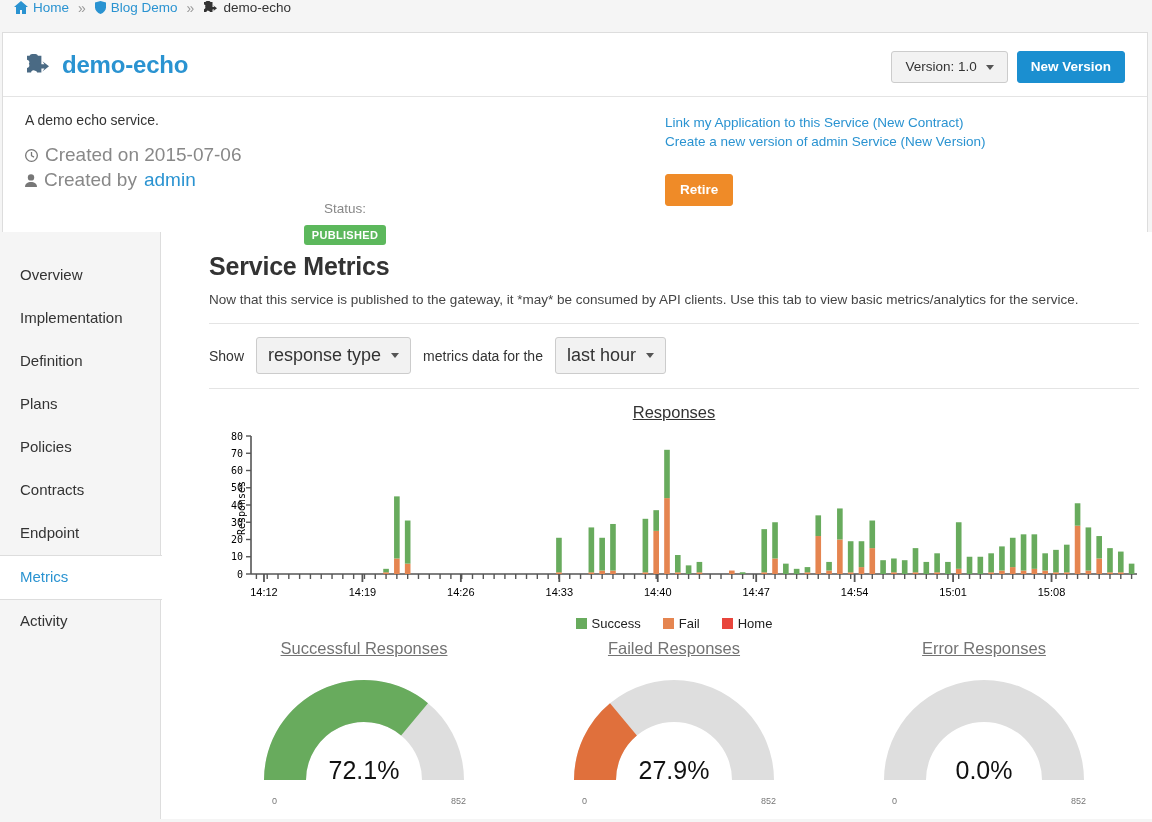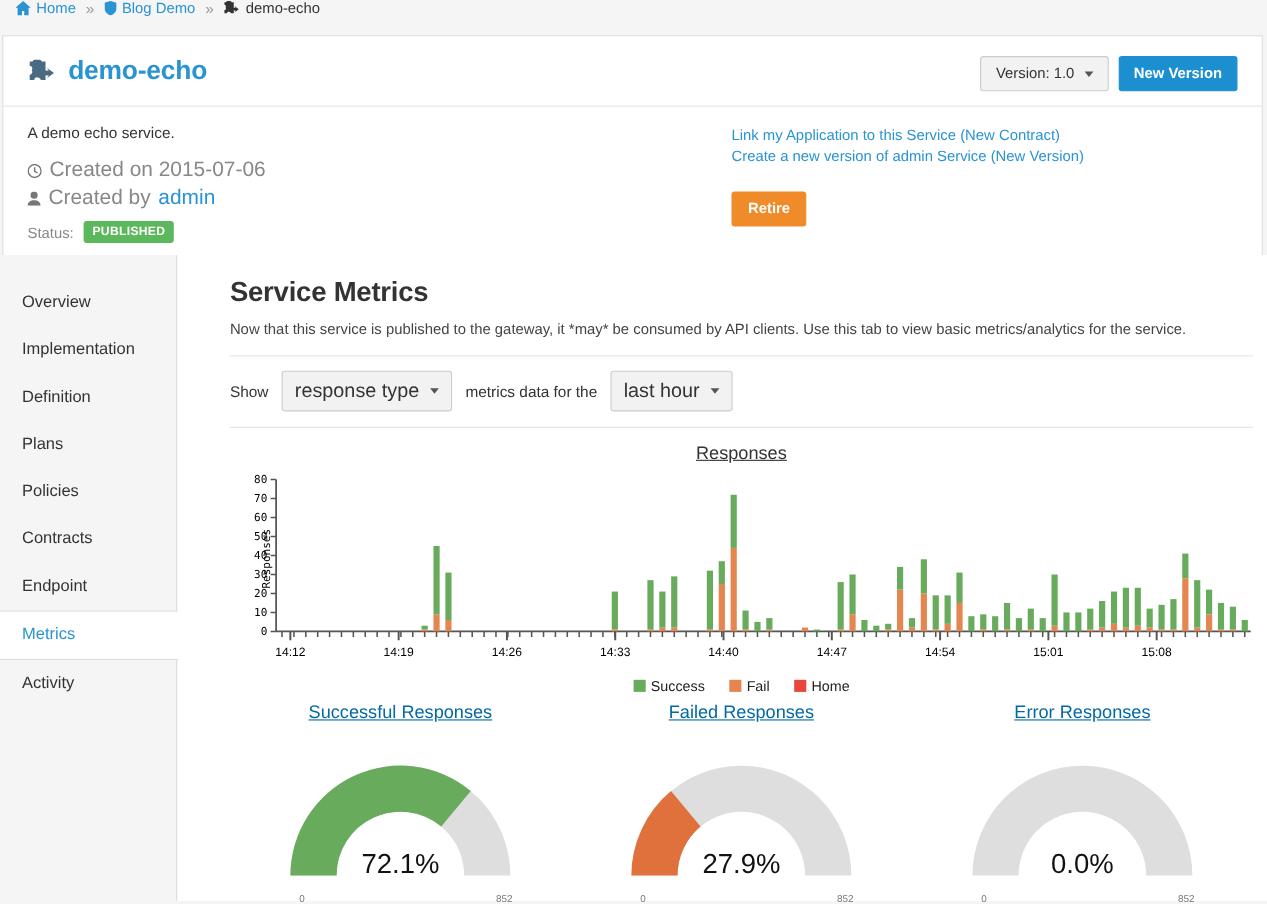--- a/index.html
+++ b/index.html
@@ -74,21 +74,21 @@
   .svc-divider { border-top: 1px solid #e4e4e4; margin: 17px -22px 0 -22px; }
 
   .svc-body { display: flex; padding-top: 15px; }
   .svc-left { width: 640px; }
   .svc-desc { font-size: 14px; color: #333; margin-bottom: 16px; }
   .meta-line {
     display: flex; align-items: center; gap: 7px;
     color: #888; font-size: 19px; margin-bottom: 3px;
   }
   .meta-line a { color: #2a93d1; text-decoration: none; }
-  .status-row { display: flex; align-items: center; gap: 9px; margin-top: 10px; }
+  .status-row { display: flex; align-items: center; gap: 9px; margin-top: 10px; flex-direction: column; }
   .status-label { color: #888; font-size: 13.5px; }
   .badge-published {
     background: #5cb85c; color: #fff; font-size: 11px; font-weight: bold;
     padding: 4px 8px; border-radius: 3px; letter-spacing: 0.3px;
   }
   .svc-right { padding-top: 2px; }
   .svc-right a {
     display: block; color: #2a93d1; text-decoration: none;
     font-size: 13.5px; line-height: 18px; margin-bottom: 1px;
   }
@@ -157,22 +157,22 @@
   .legend {
     display: flex; justify-content: center; align-items: center; gap: 22px;
     margin-top: 5px; font-size: 13px; color: #222;
   }
   .legend-item { display: inline-flex; align-items: center; gap: 5px; }
   .legend-swatch { width: 11px; height: 11px; display: inline-block; }
 
   .gauges { display: flex; margin-top: 8px; }
   .gauge-col { flex: 1; text-align: center; }
   .gauge-title {
-    font-size: 16.5px; color: #0369a1; text-decoration: underline;
-    margin-bottom: 20px;
+    font-size: 16.5px; color: #737373; text-decoration: underline;
+    margin-bottom: 4px;
   }
   .gauge-holder { position: relative; display: inline-block; }
   .gauge-value {
     position: absolute; left: 0; right: 0; bottom: 8px;
     text-align: center; font-size: 25px; color: #111;
   }
   .gauge-min, .gauge-max {
     position: absolute; bottom: -13px; font-size: 9px; color: #777;
   }
   .gauge-min { left: 22px; }

